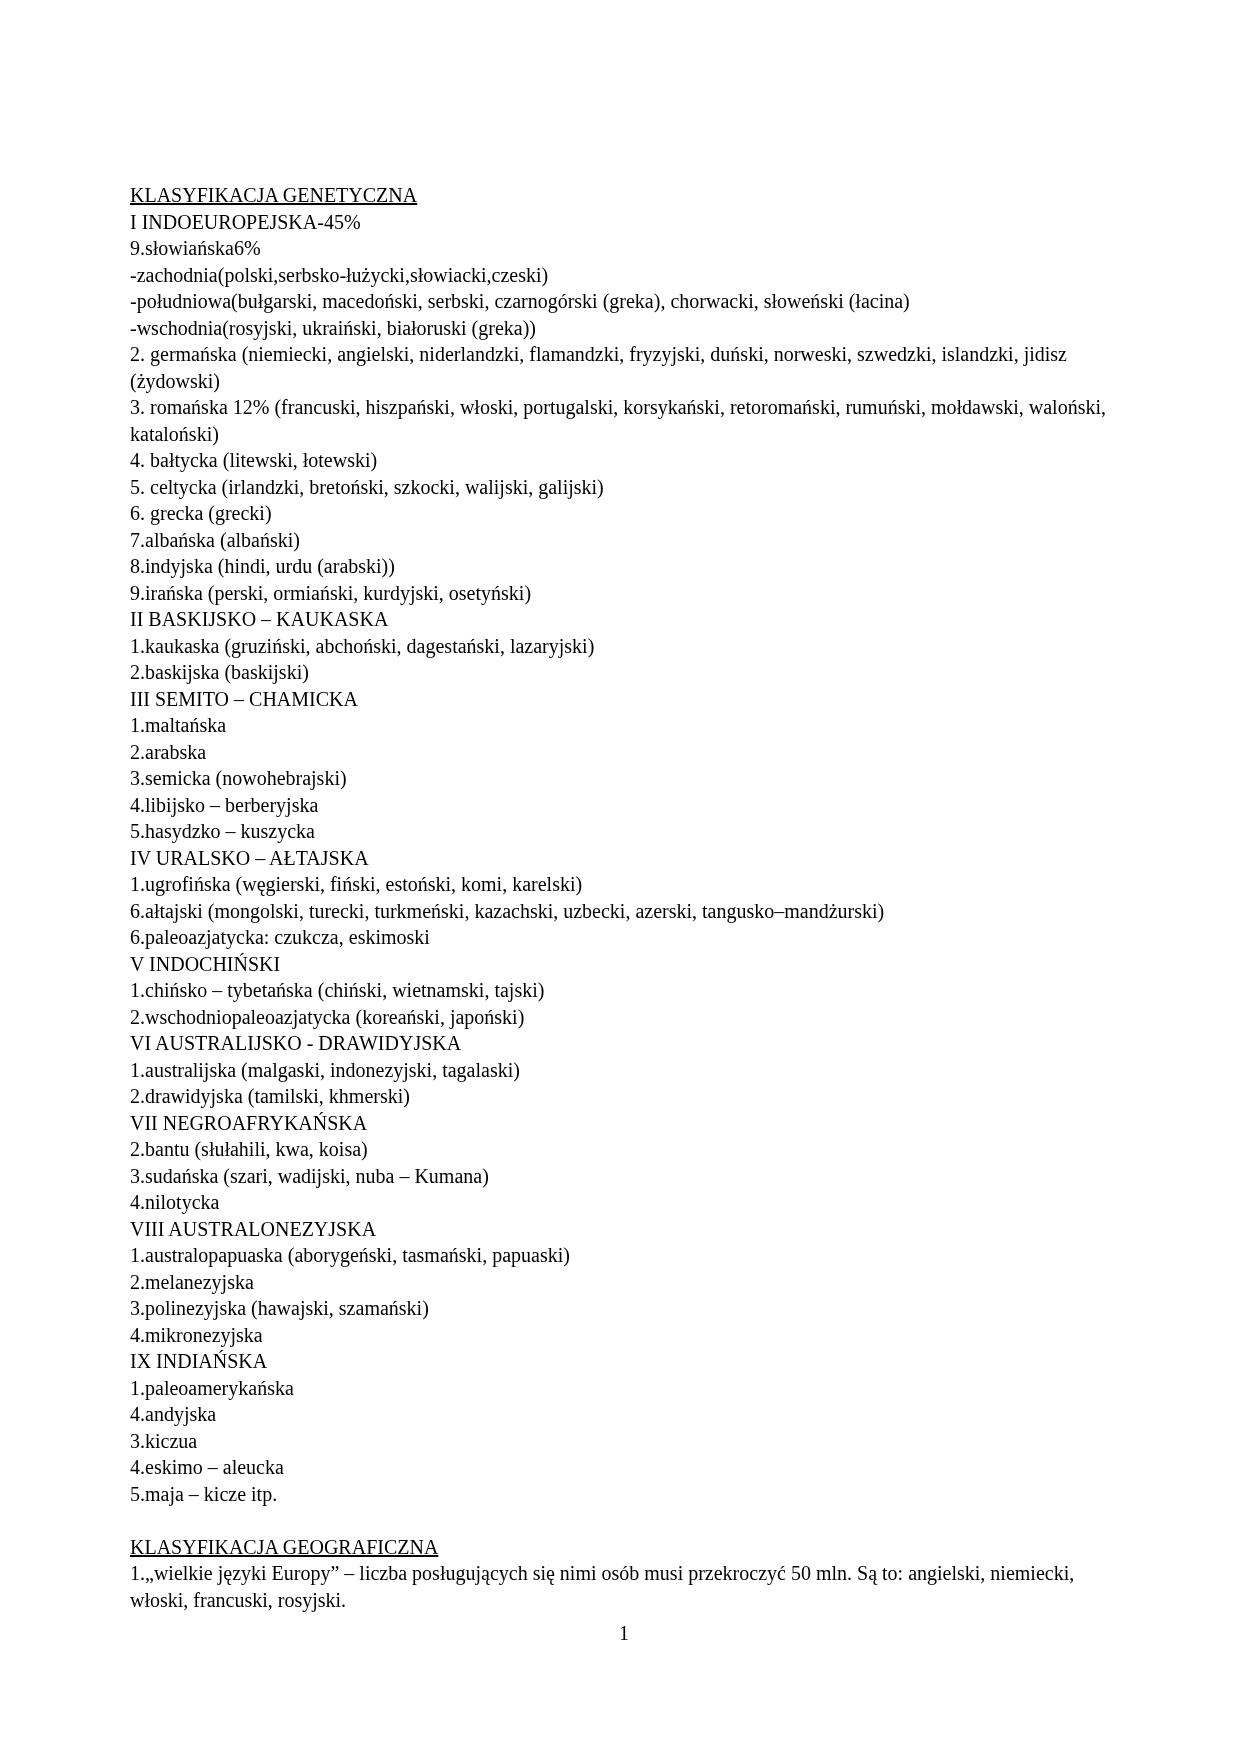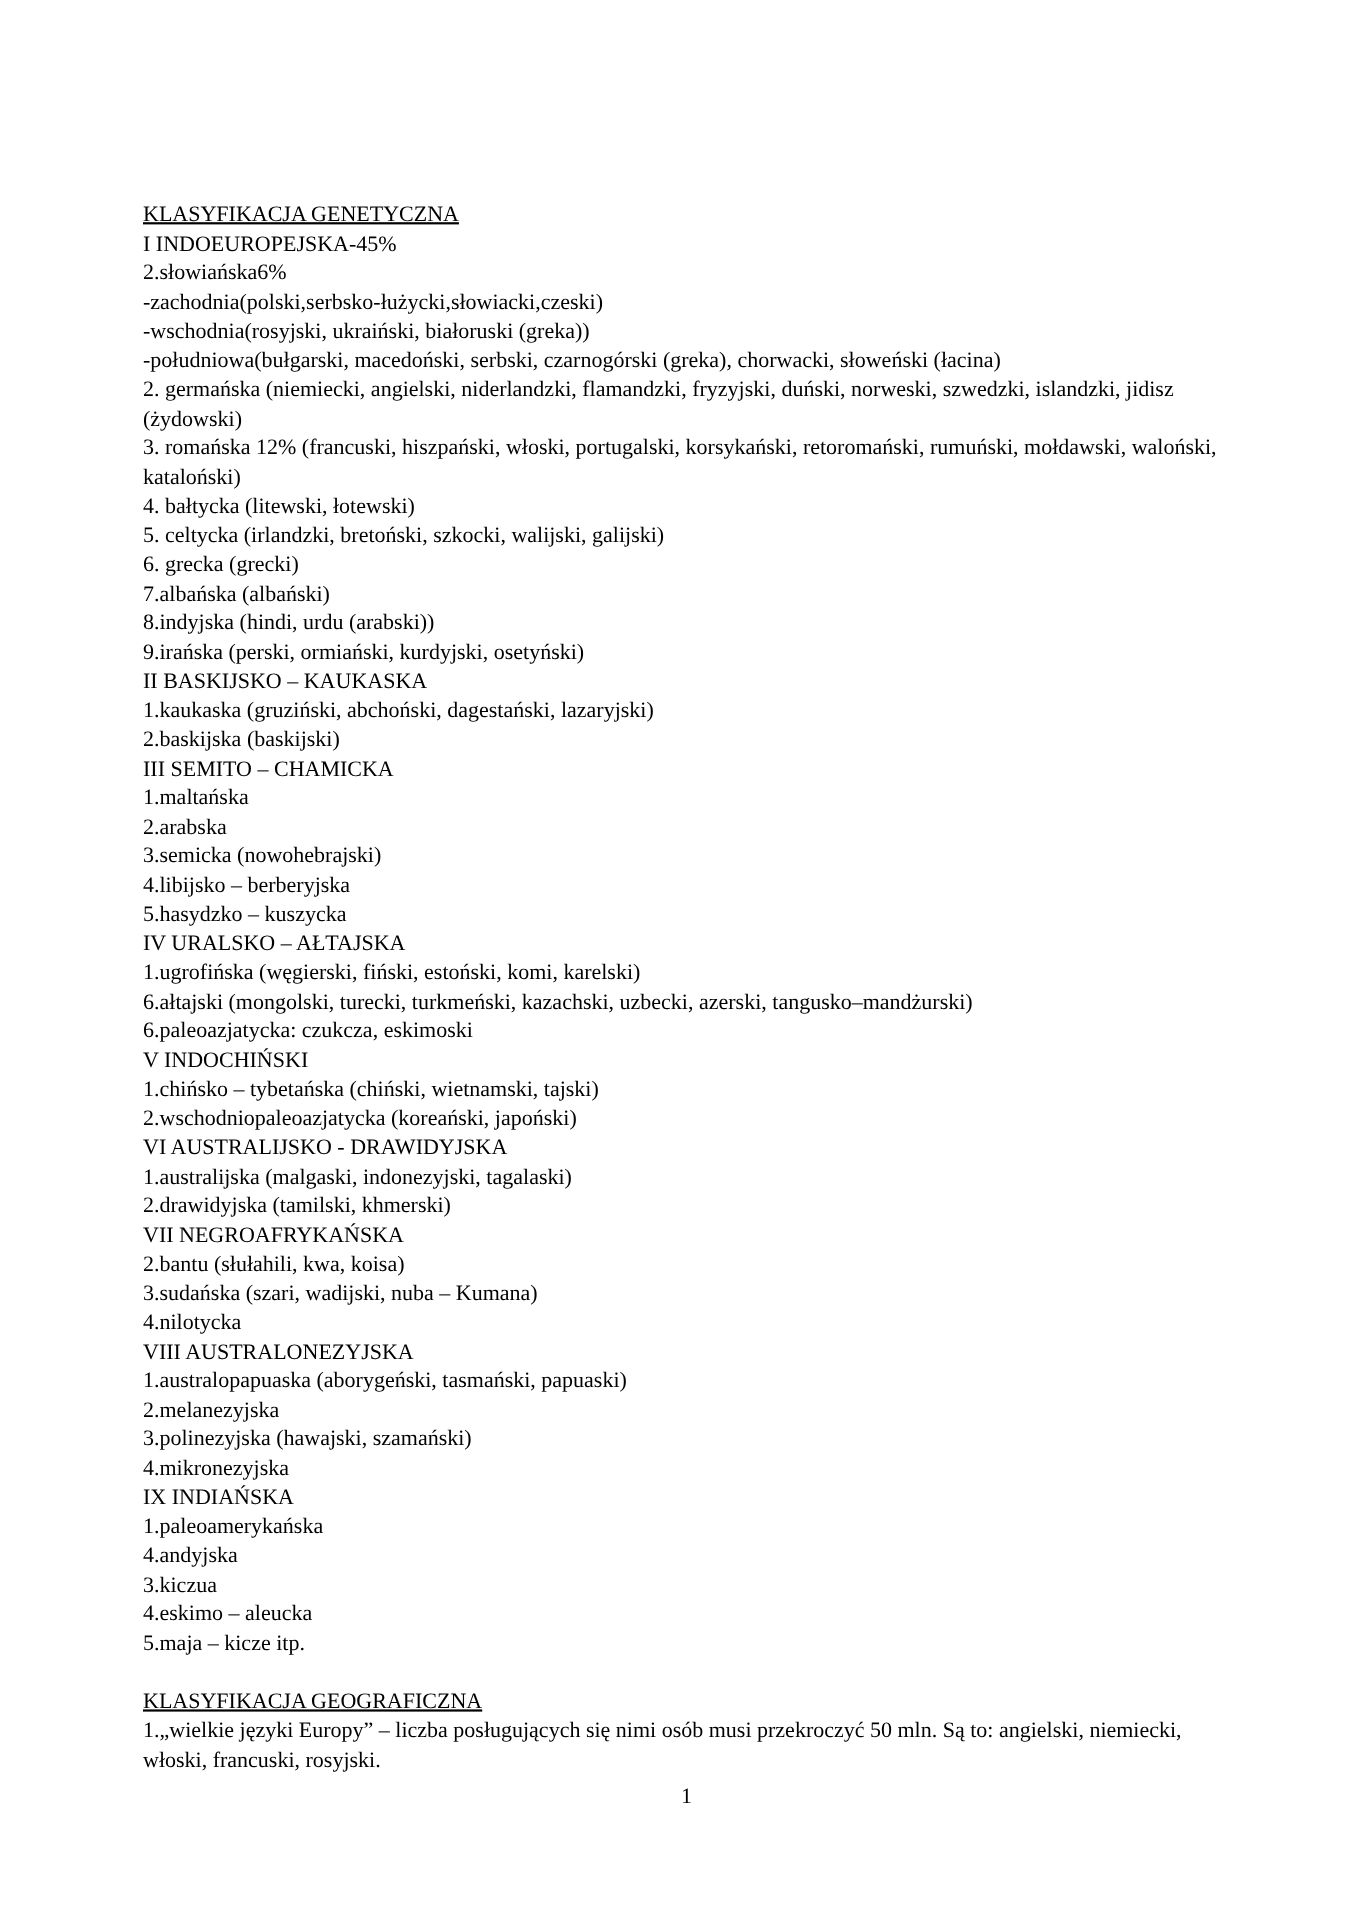--- a/index.html
+++ b/index.html
@@ -38,24 +38,24 @@
     line-height: 26px;
   }
 </style>
 </head>
 <body>
 
 <div class="page">
   <div class="content">
       <div class="line underline">KLASYFIKACJA GENETYCZNA</div>
       <div class="line bold">I INDOEUROPEJSKA-45%</div>
-      <div class="line normal">2.słowiańska6%</div>
+      <div class="line normal">9.słowiańska6%</div>
       <div class="line normal">-zachodnia(polski,serbsko-łużycki,słowiacki,czeski)</div>
+      <div class="line normal">-południowa(bułgarski, macedoński, serbski, czarnogórski (greka), chorwacki, słoweński (łacina)</div>
       <div class="line normal">-wschodnia(rosyjski, ukraiński, białoruski (greka))</div>
-      <div class="line normal">-południowa(bułgarski, macedoński, serbski, czarnogórski (greka), chorwacki, słoweński (łacina)</div>
       <div class="line normal">2. germańska (niemiecki, angielski, niderlandzki, flamandzki, fryzyjski, duński, norweski, szwedzki, islandzki, jidisz (żydowski)</div>
       <div class="line normal">3. romańska 12% (francuski, hiszpański, włoski, portugalski, korsykański, retoromański, rumuński, mołdawski, waloński, kataloński)</div>
       <div class="line normal">4. bałtycka (litewski, łotewski)</div>
       <div class="line normal">5. celtycka (irlandzki, bretoński, szkocki, walijski, galijski)</div>
       <div class="line normal">6. grecka (grecki)</div>
       <div class="line normal">7.albańska (albański)</div>
       <div class="line normal">8.indyjska (hindi, urdu (arabski))</div>
       <div class="line normal">9.irańska (perski, ormiański, kurdyjski, osetyński)</div>
       <div class="line bold">II BASKIJSKO – KAUKASKA</div>
       <div class="line normal">1.kaukaska (gruziński, abchoński, dagestański, lazaryjski)</div>

